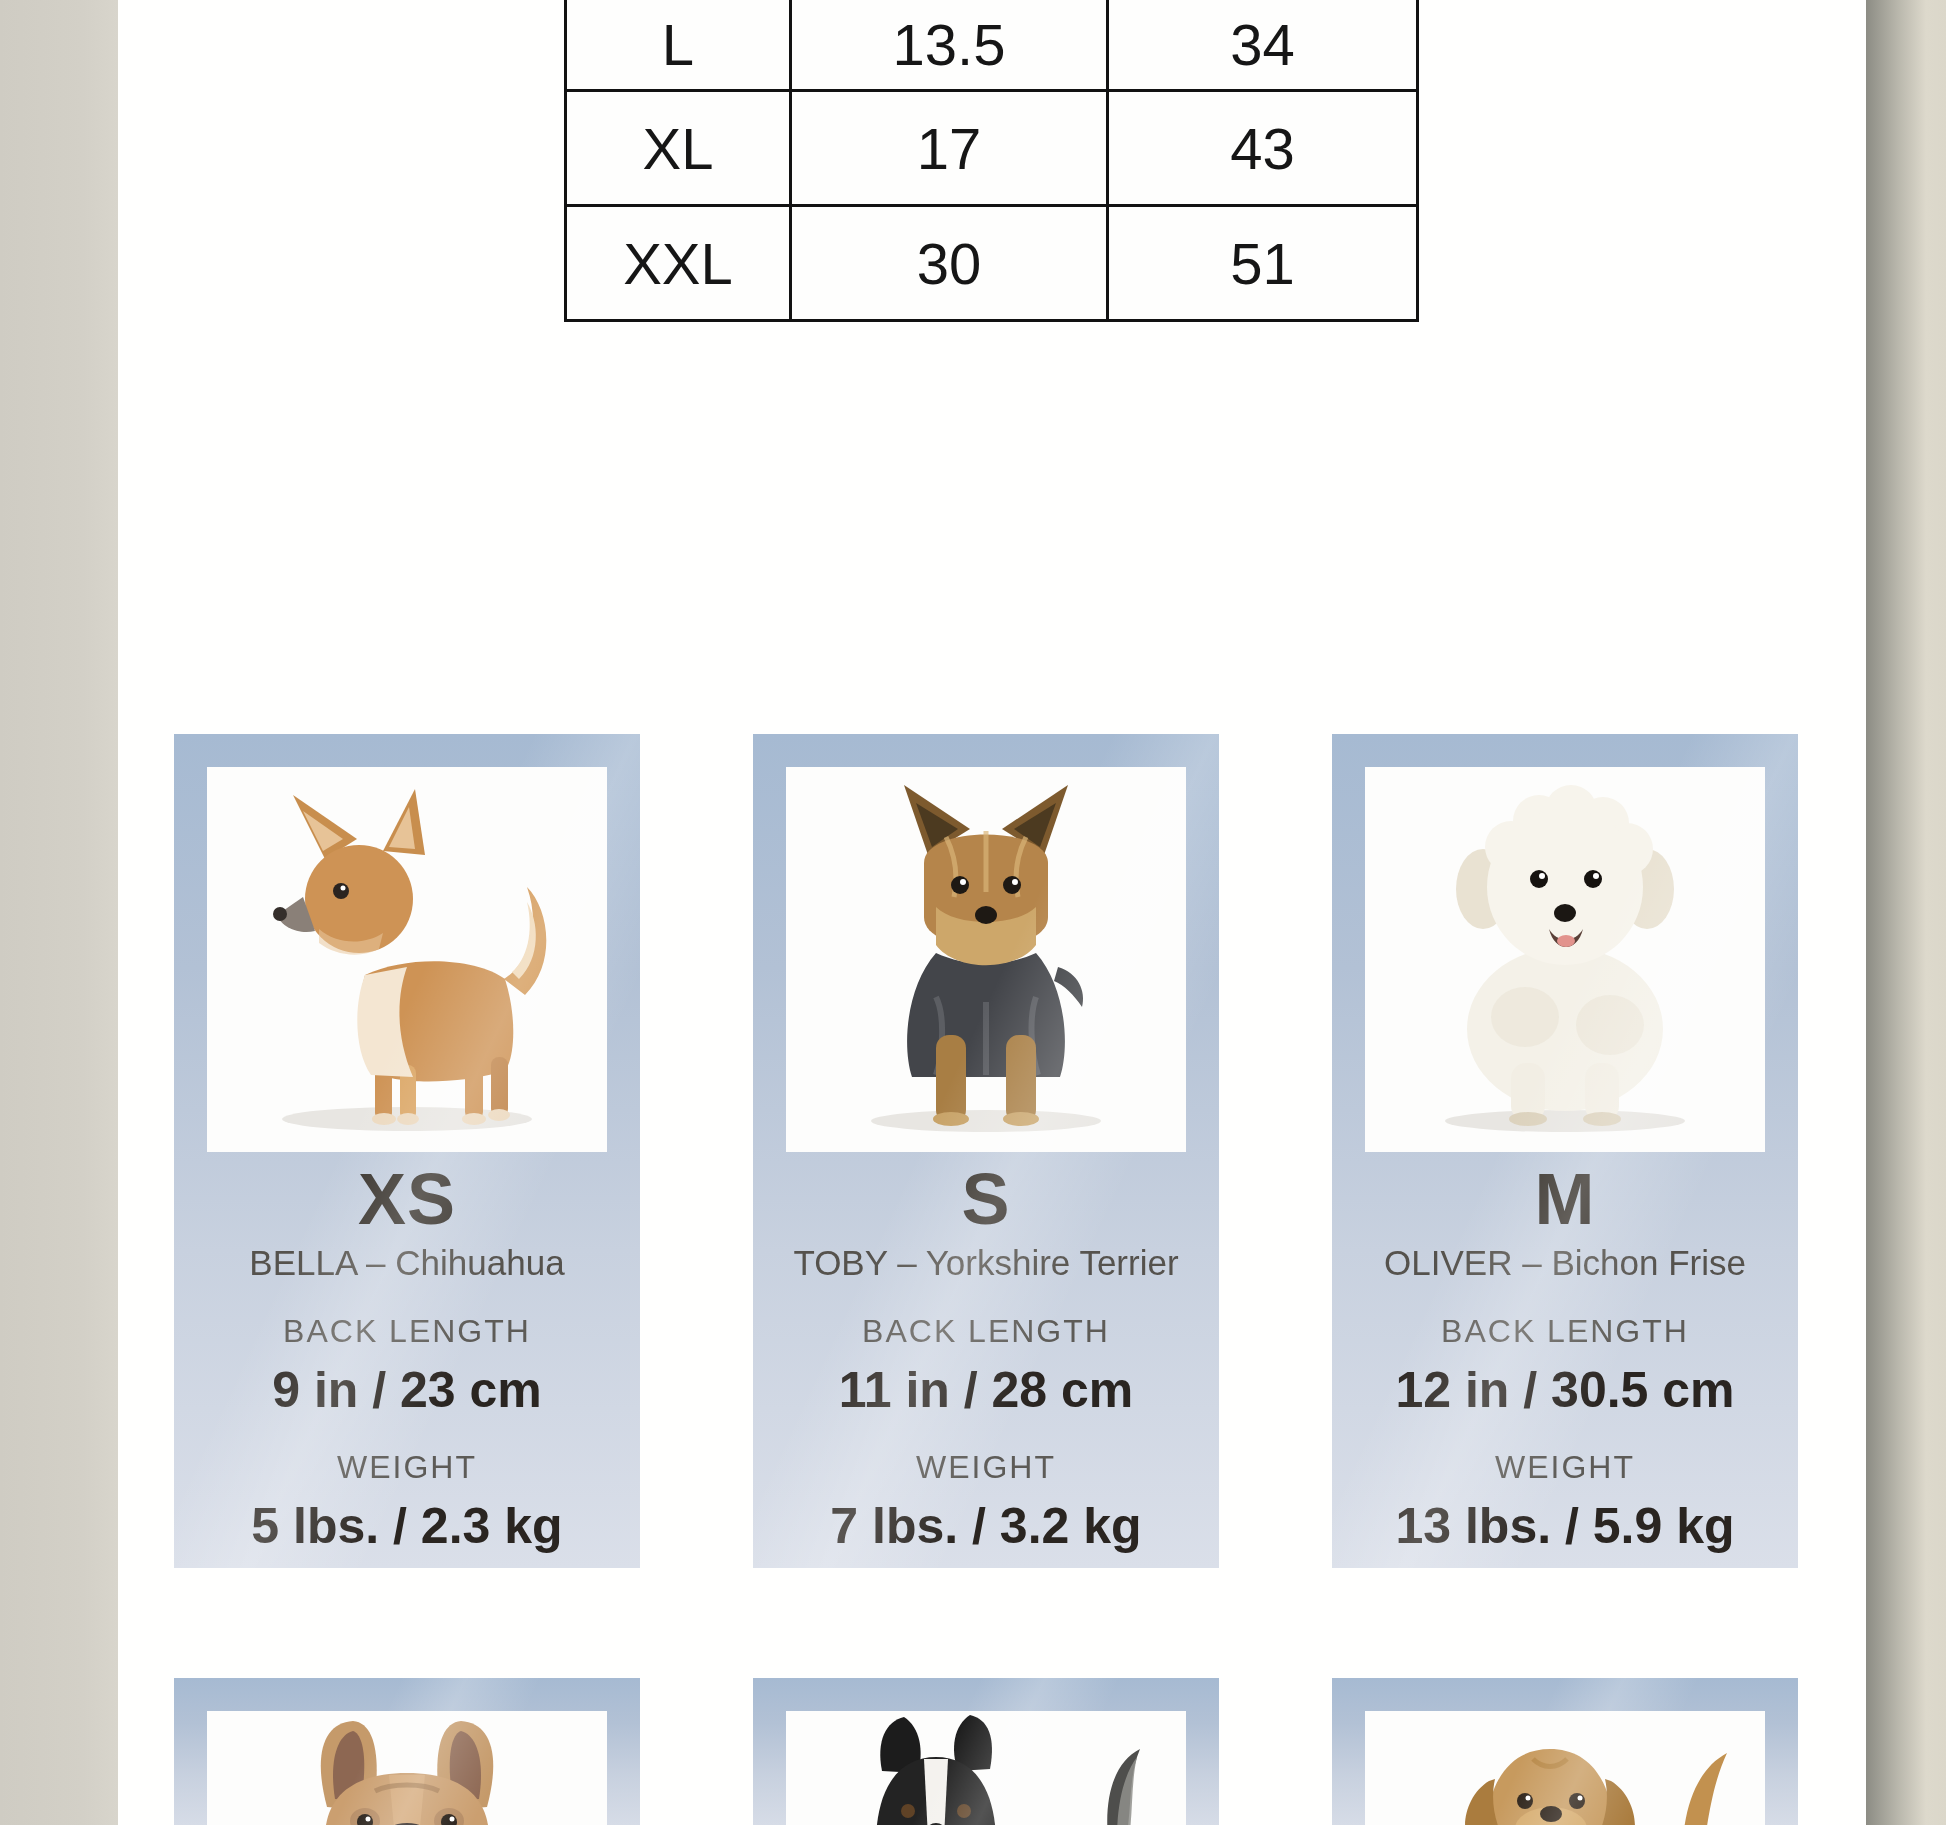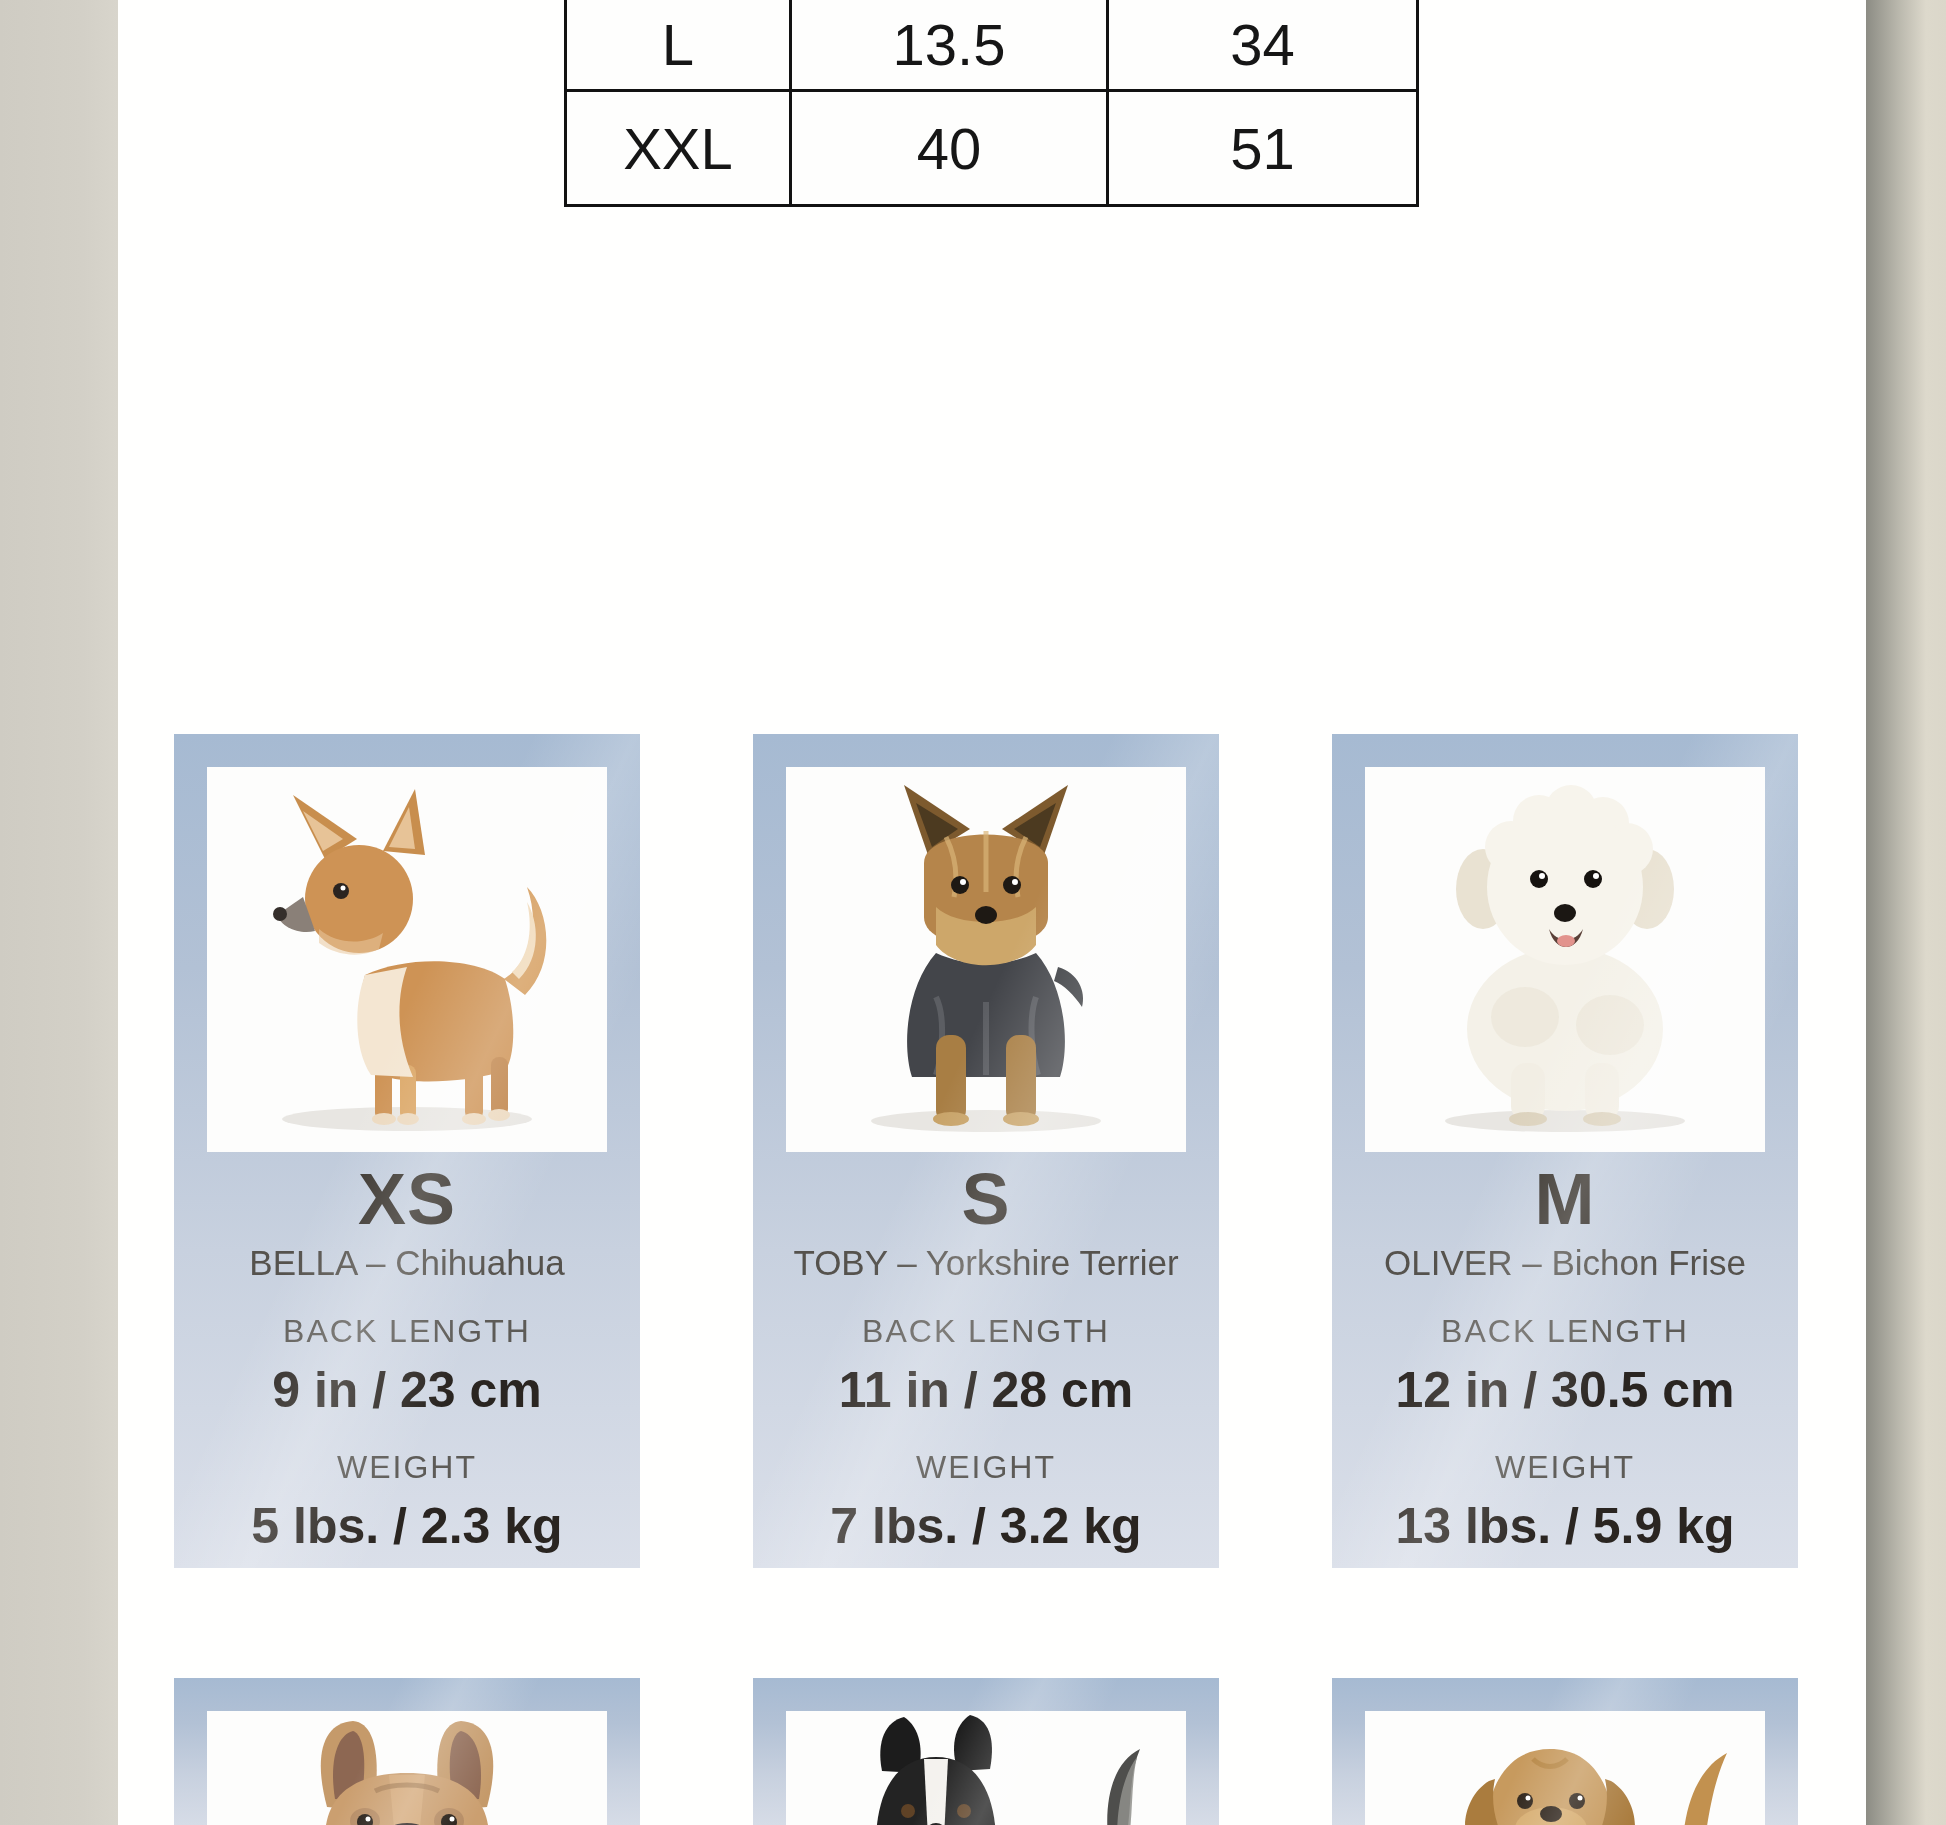--- a/index.html
+++ b/index.html
@@ -76,22 +76,27 @@
       <col class="col-in">
       <col class="col-cm">
     </colgroup>
   <tbody>
     <tr>
       <td>L</td>
       <td>13.5</td>
       <td>34</td>
     </tr>
     <tr>
+      <td>XL</td>
+      <td>17</td>
+      <td>43</td>
+    </tr>
+    <tr>
       <td>XXL</td>
-      <td>40</td>
+      <td>30</td>
       <td>51</td>
     </tr>
   </tbody>
 </table>
 
 <div class="card" style="left:174px">
   <div class="photo">
     <svg viewBox="0 0 400 385" xmlns="http://www.w3.org/2000/svg">
       <ellipse cx="200" cy="352" rx="125" ry="12" fill="#e8e6e2"></ellipse>
       <path d="M297 212 C322 196 334 160 320 120 C342 142 350 196 318 228 Z" fill="#d49a58"></path>

